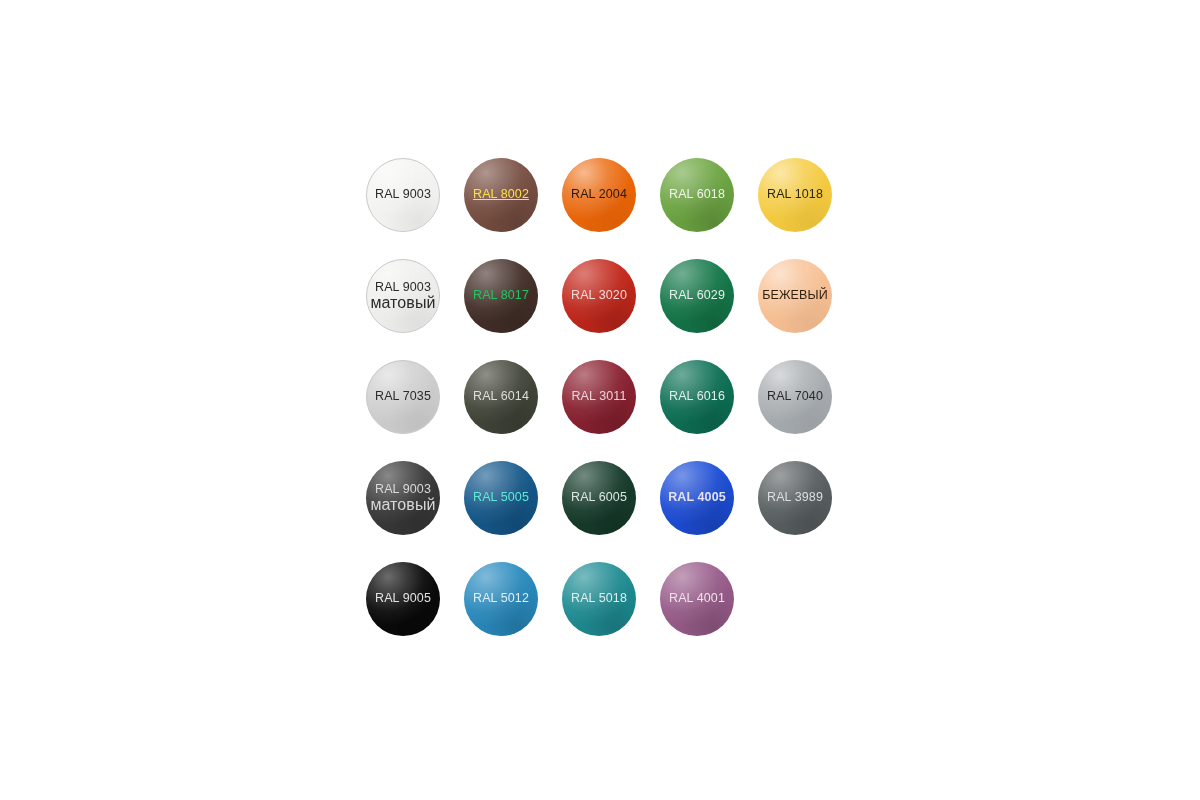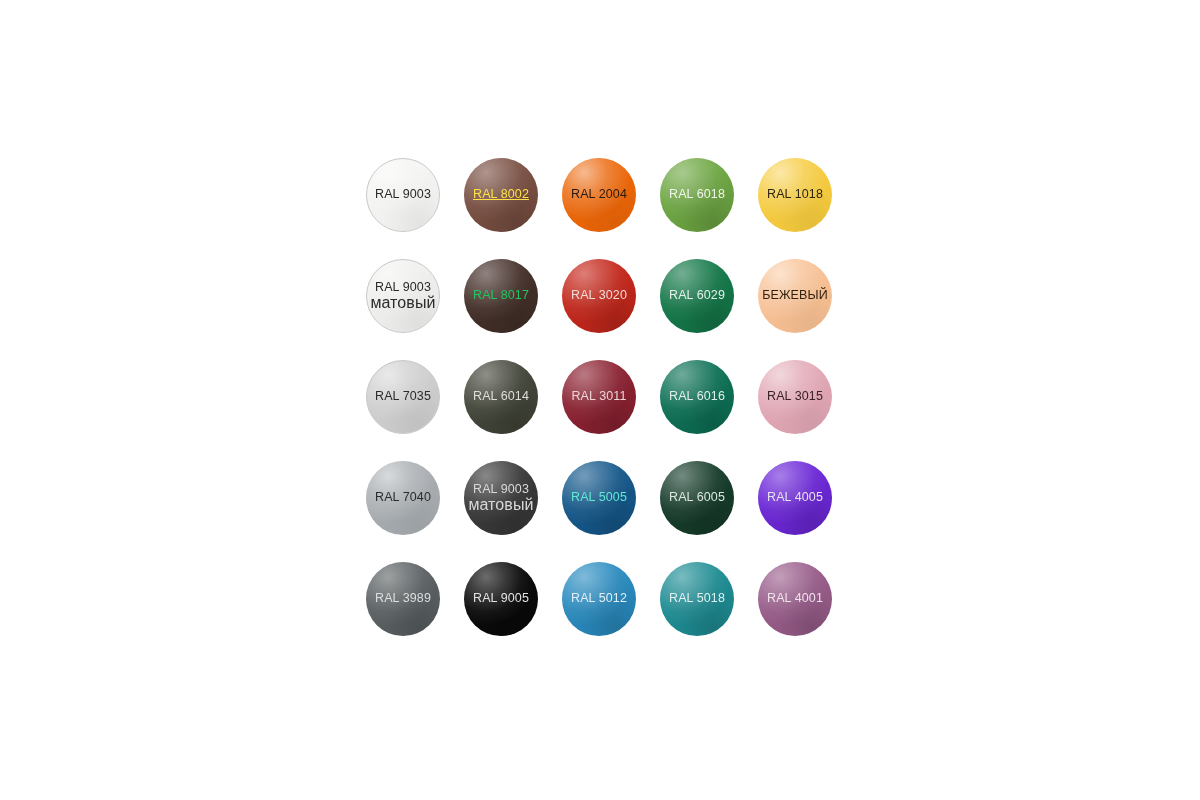--- a/index.html
+++ b/index.html
@@ -180,26 +180,20 @@
       <span class="swatch-label" style="color: rgb(236, 212, 216);">
         <span class="line1">RAL 3011</span>
       </span>
     </div>
     <div class="swatch" style="background: rgb(14, 114, 87);">
       <span class="gloss"></span>
       <span class="swatch-label" style="color: rgb(224, 239, 233);">
         <span class="line1">RAL 6016</span>
       </span>
     </div>
-    <div class="swatch light" style="background: rgb(226, 167, 181);">
-      <span class="gloss"></span>
-      <span class="swatch-label" style="color: rgb(58, 34, 40);">
-        <span class="line1">RAL 3015</span>
-      </span>
-    </div>
     <div class="swatch light" style="background: rgb(168, 173, 177);">
       <span class="gloss"></span>
       <span class="swatch-label" style="color: rgb(43, 43, 43);">
         <span class="line1">RAL 7040</span>
       </span>
     </div>
     <div class="swatch" style="background: rgb(58, 58, 58);">
       <span class="gloss"></span>
       <span class="swatch-label" style="color: rgb(216, 216, 216);">
         <span class="line1">RAL 9003</span>
@@ -211,21 +205,21 @@
       <span class="swatch-label" style="color: #5eead4;">
         <span class="line1">RAL 5005</span>
       </span>
     </div>
     <div class="swatch" style="background: rgb(23, 61, 44);">
       <span class="gloss"></span>
       <span class="swatch-label" style="color: rgb(218, 231, 224);">
         <span class="line1">RAL 6005</span>
       </span>
     </div>
-    <div class="swatch" style="background: #6d28d9;">
+    <div class="swatch" style="background: #1d4ed8; font-weight: bold;">
       <span class="gloss"></span>
       <span class="swatch-label" style="color: rgb(230, 225, 240);">
         <span class="line1">RAL 4005</span>
       </span>
     </div>
     <div class="swatch" style="background: rgb(92, 98, 100);">
       <span class="gloss"></span>
       <span class="swatch-label" style="color: rgb(220, 222, 223);">
         <span class="line1">RAL 3989</span>
       </span>

